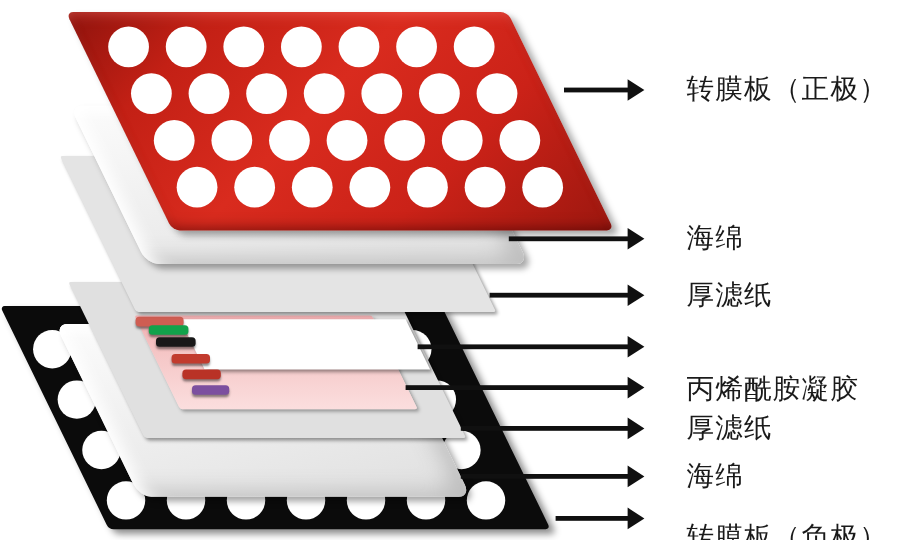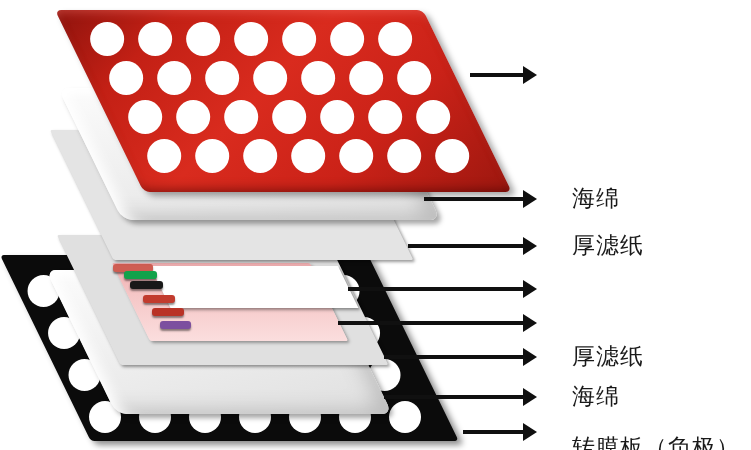--- a/index.html
+++ b/index.html
@@ -130,19 +130,21 @@
 
   <div class="arrow a1"></div>
   <div class="arrow a2"></div>
   <div class="arrow a3"></div>
   <div class="arrow a4"></div>
   <div class="arrow a5"></div>
   <div class="arrow a6"></div>
   <div class="arrow a7"></div>
   <div class="arrow a8"></div>
 
+  <div class="lbl l1">转膜板（正极）</div>
   <div class="lbl l2">海绵</div>
   <div class="lbl l3">厚滤纸</div>
+  <div class="lbl l5">丙烯酰胺凝胶</div>
   <div class="lbl l6">厚滤纸</div>
   <div class="lbl l7">海绵</div>
   <div class="lbl l8">转膜板（负极）</div>
 
 </div>
 
 </body></html>

